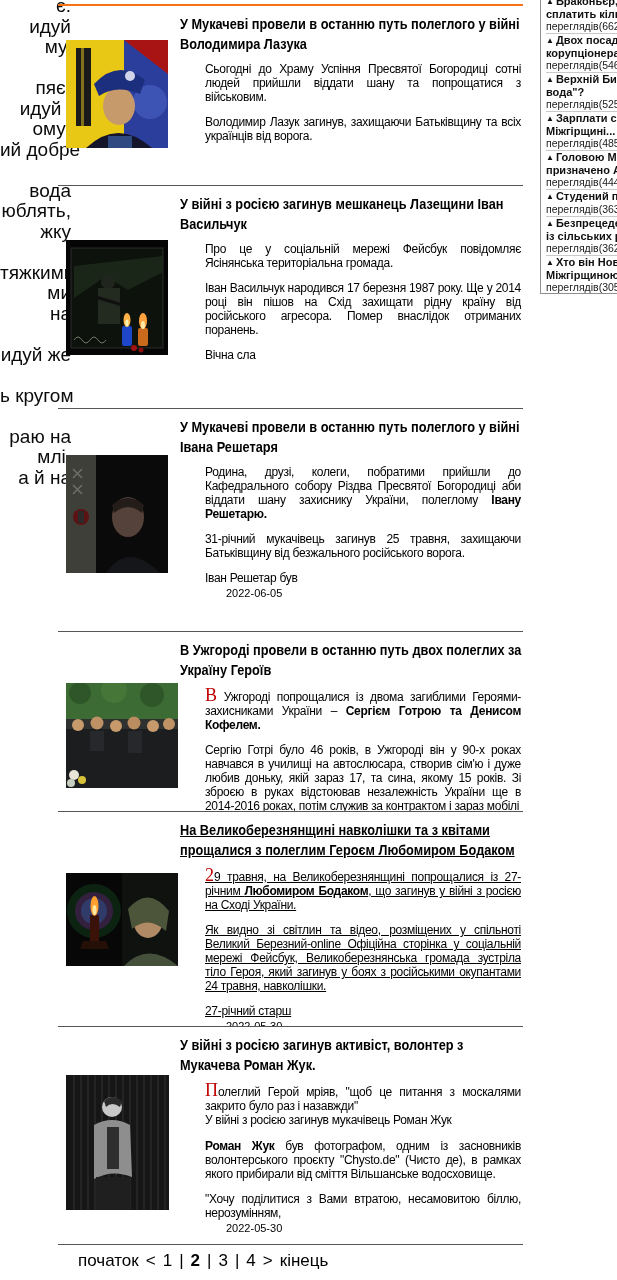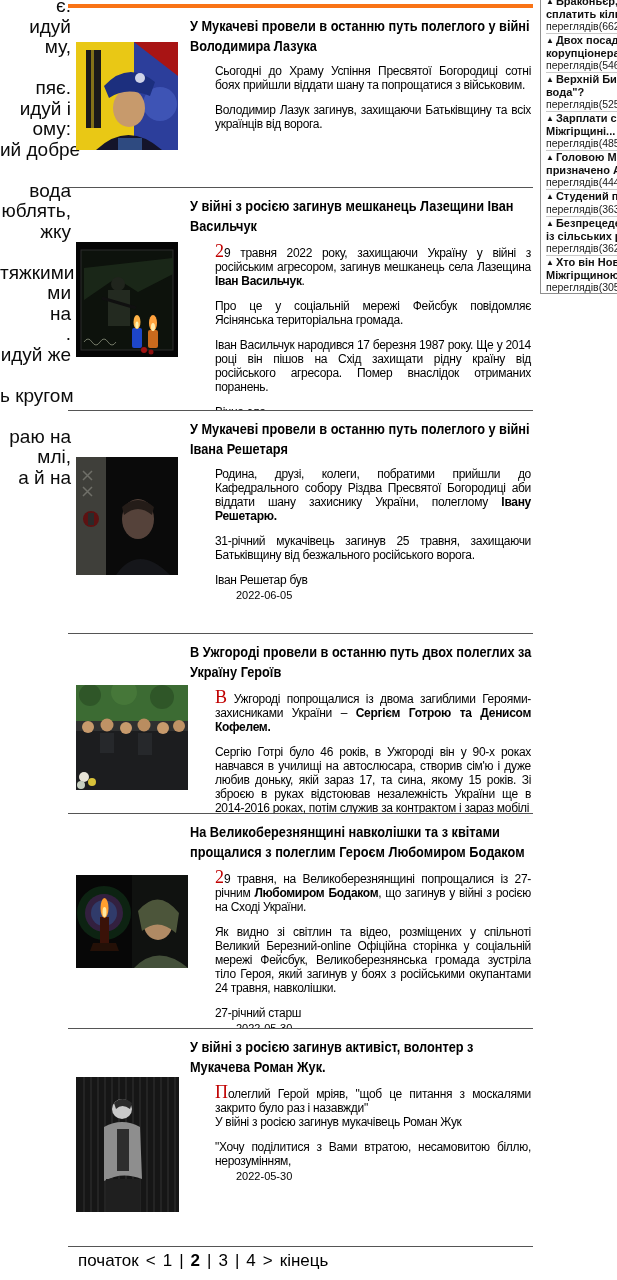--- a/index.html
+++ b/index.html
@@ -5,27 +5,27 @@
   html,body{margin:0;padding:0;background:#fff;}
   .page{position:relative;width:617px;height:1280px;overflow:hidden;background:#fff;
         font-family:"Liberation Sans",sans-serif;color:#000;}
 
   
   .poem-col{position:absolute;left:0;top:-4px;width:71px;text-align:right;
             font-size:19px;color:#0b0b0b;}
   .poem-line{height:20.5px;line-height:20.5px;white-space:nowrap;overflow:visible;}
 
   
-  .main-col{position:absolute;left:68px;top:4px;width:465px;border-top:4px solid #f97316;}
+  .main-col{position:absolute;left:58px;top:4px;width:465px;border-top:2px solid #f97316;}
   .article{position:relative;border-bottom:1px solid #555;overflow:hidden;box-sizing:border-box;}
   .article:nth-of-type(1){height:180px;}
   .article:nth-of-type(2){height:223px;}
   .article:nth-of-type(3){height:223px;}
   .article:nth-of-type(4){height:180px;}
-  .article:nth-of-type(5){height:215px;}
+  .article:nth-of-type(5){height:215px;text-decoration:underline;}
   .article:nth-of-type(6){height:218px;}
   .a-title{margin:8px 0 8px 122px;width:404px;font-size:15px;line-height:20px;font-weight:bold;
            color:#000;transform:scaleX(.85);transform-origin:0 0;cursor:pointer;}
   .thumb{position:absolute;left:8px;top:40px;line-height:0;cursor:pointer;}
   .article:nth-of-type(1) .thumb{top:34px;}
   .article:nth-of-type(2) .thumb{top:54px;}
   .article:nth-of-type(3) .thumb{top:46px;}
   .article:nth-of-type(4) .thumb{top:51px;}
   .article:nth-of-type(5) .thumb{top:61px;}
   .article:nth-of-type(6) .thumb{top:48px;}
@@ -93,21 +93,21 @@
             <circle cx="84" cy="62" r="17" fill="#4056b8" opacity="0.9"></circle>
             <rect x="10" y="8" width="15" height="78" fill="#1a1a1a"></rect>
             <rect x="15" y="8" width="3" height="78" fill="#e9c815" opacity="0.5"></rect>
             <path d="M20 108 Q52 78 86 108 Z" fill="#14142a"></path>
             <rect x="42" y="96" width="24" height="12" fill="#2e4a80"></rect>
             <ellipse cx="53" cy="66" rx="16" ry="19" fill="#c79a6c"></ellipse>
             <path d="M28 44 Q52 18 79 40 L74 54 Q50 44 33 56 Z" fill="#1c2f7e"></path>
             <circle cx="64" cy="36" r="5" fill="#cfd4e8"></circle>
           </svg></div>
         <div class="a-body">
-          <p><span>Сьогодні до Храму Успіння Пресвятої Богородиці сотні боях прийшли віддати шану та попрощатися з військовим.</span></p>
+          <p><span>Сьогодні до Храму Успіння Пресвятої Богородиці сотні людей прийшли віддати шану та попрощатися з військовим.</span></p>
           <p><span>Володимир Лазук загинув, захищаючи Батьківщину та всіх українців від ворога.</span></p>
         </div>
       </article>
       <article class="article">
         <h2 class="a-title">У війні з росією загинув мешканець Лазещини Іван Васильчук</h2>
         <div class="thumb"><svg width="102" height="115" viewBox="0 0 102 115">
             <rect width="102" height="115" fill="#050505"></rect>
             <rect x="5" y="8" width="92" height="100" fill="#0d120c" stroke="#2d2d2d"></rect>
             <path d="M8 58 L40 36 L62 50 L97 32 L97 16 L8 26 Z" fill="#1c2a1a" opacity="0.9"></path>
             <circle cx="42" cy="42" r="7" fill="#20251d"></circle>
@@ -117,21 +117,20 @@
             <ellipse cx="61" cy="80" rx="3.5" ry="7" fill="#ffb347"></ellipse>
             <ellipse cx="61" cy="83" rx="1.6" ry="3.5" fill="#fff3b0"></ellipse>
             <rect x="72" y="88" width="10" height="18" rx="2" fill="#c96a1d"></rect>
             <ellipse cx="77" cy="81" rx="4" ry="8" fill="#ffa23e"></ellipse>
             <ellipse cx="77" cy="85" rx="2" ry="4" fill="#ffe9a8"></ellipse>
             <circle cx="68" cy="108" r="3" fill="#a01212"></circle>
             <circle cx="75" cy="110" r="2.5" fill="#8d0f0f"></circle>
             <path d="M8 100 q4 -6 8 0 t8 0 t8 0 t8 0" stroke="#9aa08a" stroke-width="1" fill="none" opacity="0.7"></path>
           </svg></div>
         <div class="a-body">
-          <p><span class="dropcap">2</span><span>9 травня 2022 року, захищаючи Україну у війні з російським агресором, загинув мешканець села Лазещина </span><b>Іван Васильчук</b><span>.</span></p>
           <p><span>Про це у соціальній мережі Фейсбук повідомляє Ясінянська територіальна громада.</span></p>
           <p><span>Іван Васильчук народився 17 березня 1987 року. Ще у 2014 році він пішов на Схід захищати рідну країну від російського агресора. Помер внаслідок отриманих поранень.</span></p>
           <p><span>Вічна сла</span></p>
         </div>
       </article>
       <article class="article">
         <h2 class="a-title">У Мукачеві провели в останню путь полеглого у війні Івана Решетаря</h2>
         <div class="thumb"><svg width="102" height="118" viewBox="0 0 102 118">
             <rect width="102" height="118" fill="#0a0a0a"></rect>
             <rect width="30" height="118" fill="#3f3f3a"></rect>
@@ -204,20 +203,21 @@
             <rect width="103" height="135" fill="#161616"></rect>
             <path d="M8 0 V135 M15 0 V135 M22 0 V135 M29 0 V135 M36 0 V135 M43 0 V135 M50 0 V135 M57 0 V135 M64 0 V135 M71 0 V135 M78 0 V135 M85 0 V135 M92 0 V135 M99 0 V135" stroke="#242424" stroke-width="2"></path>
             <circle cx="46" cy="32" r="10" fill="#c9c9c9"></circle>
             <path d="M38 26 Q46 18 56 26 L54 32 Q46 26 40 32 Z" fill="#2b2b2b"></path>
             <path d="M28 50 Q46 40 64 50 L66 102 Q46 94 28 104 Z" fill="#8e8e8e"></path>
             <rect x="41" y="52" width="12" height="42" fill="#2e2e2e"></rect>
             <path d="M30 102 h34 v33 h-34 z" fill="#1f1f1f"></path>
           </svg></div>
         <div class="a-body">
           <p><span class="dropcap">П</span><span>олеглий Герой мріяв, "щоб це питання з москалями закрито було раз і назавжди"</span><br><span>У війні з росією загинув мукачівець Роман Жук</span></p>
+          <p class="gap-before"><b>Роман Жук</b><span> був фотографом, одним із засновників волонтерського проєкту "Chysto.de" (Чисто де), в рамках якого прибирали від сміття Вільшанське водосховище.</span></p>
           <p><span>"Хочу поділитися з Вами втратою, несамовитою біллю, нерозумінням,</span></p>
           <div class="a-date">2022-05-30</div>
         </div>
       </article>
     </div>
   <div class="sidebar" id="sidebar">
       <div class="sb-item">
         <div class="sb-title-line"><span class="sb-tri">▲</span>Браконьєр,</div>
         <div class="sb-title-line">сплатить кіль</div>
         <div class="sb-views">переглядів(662</div>

